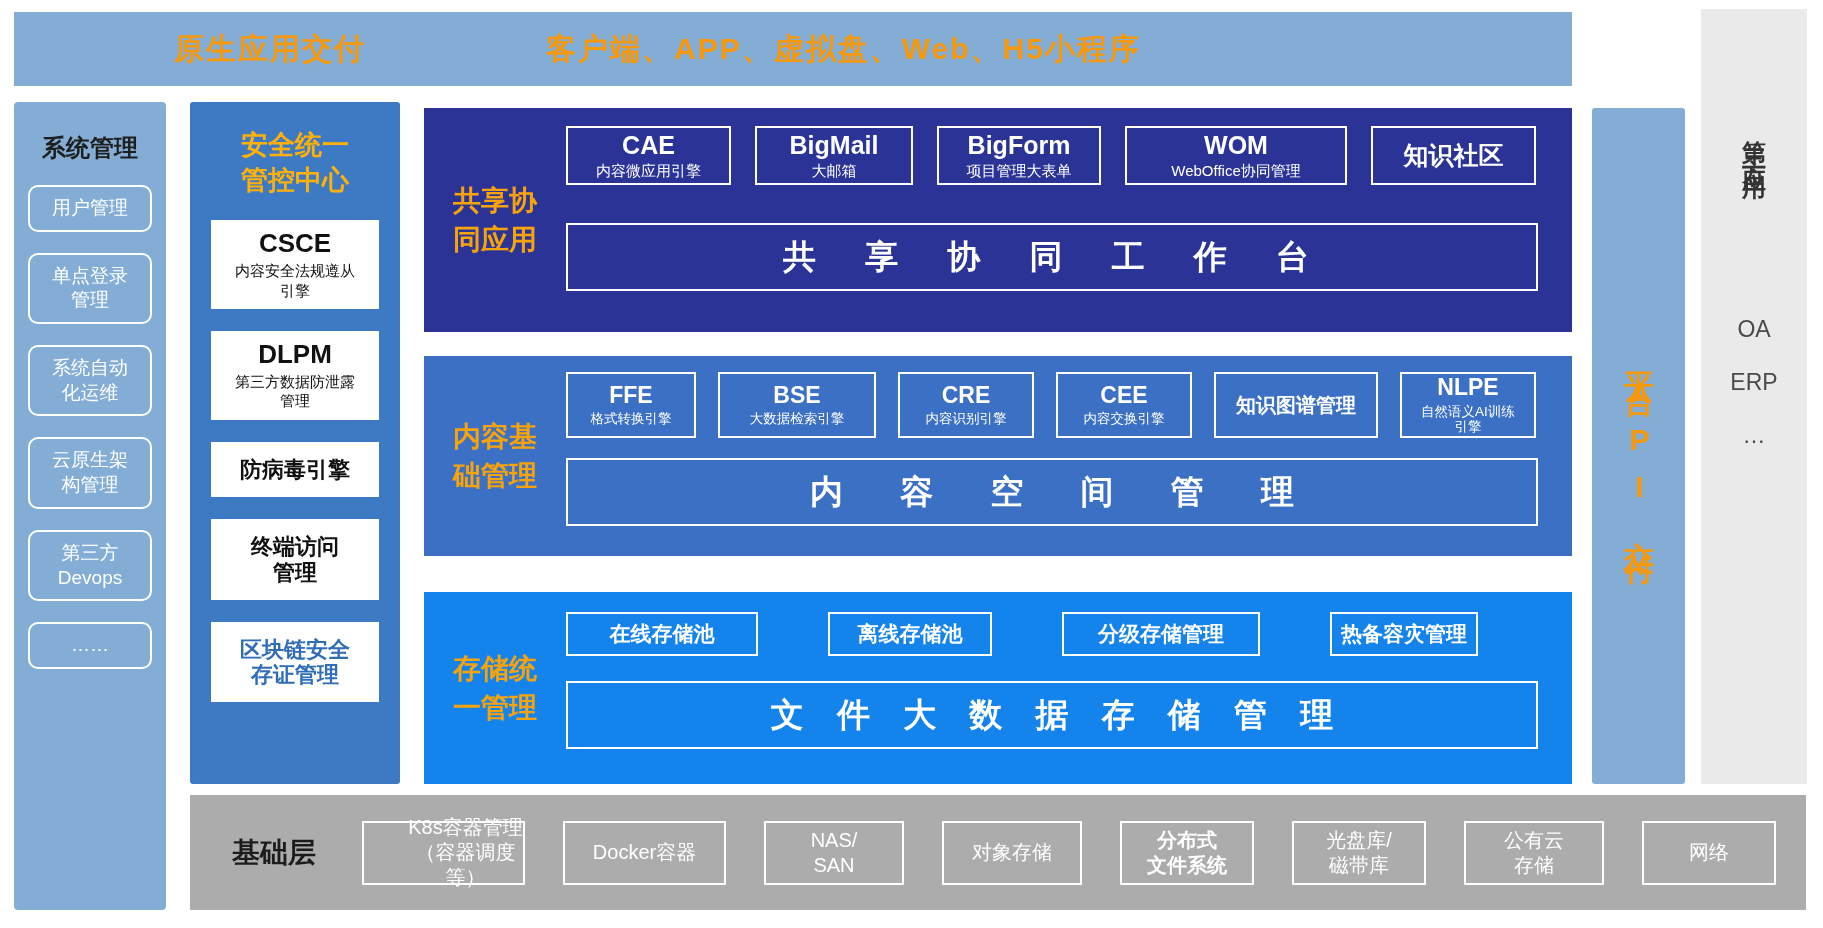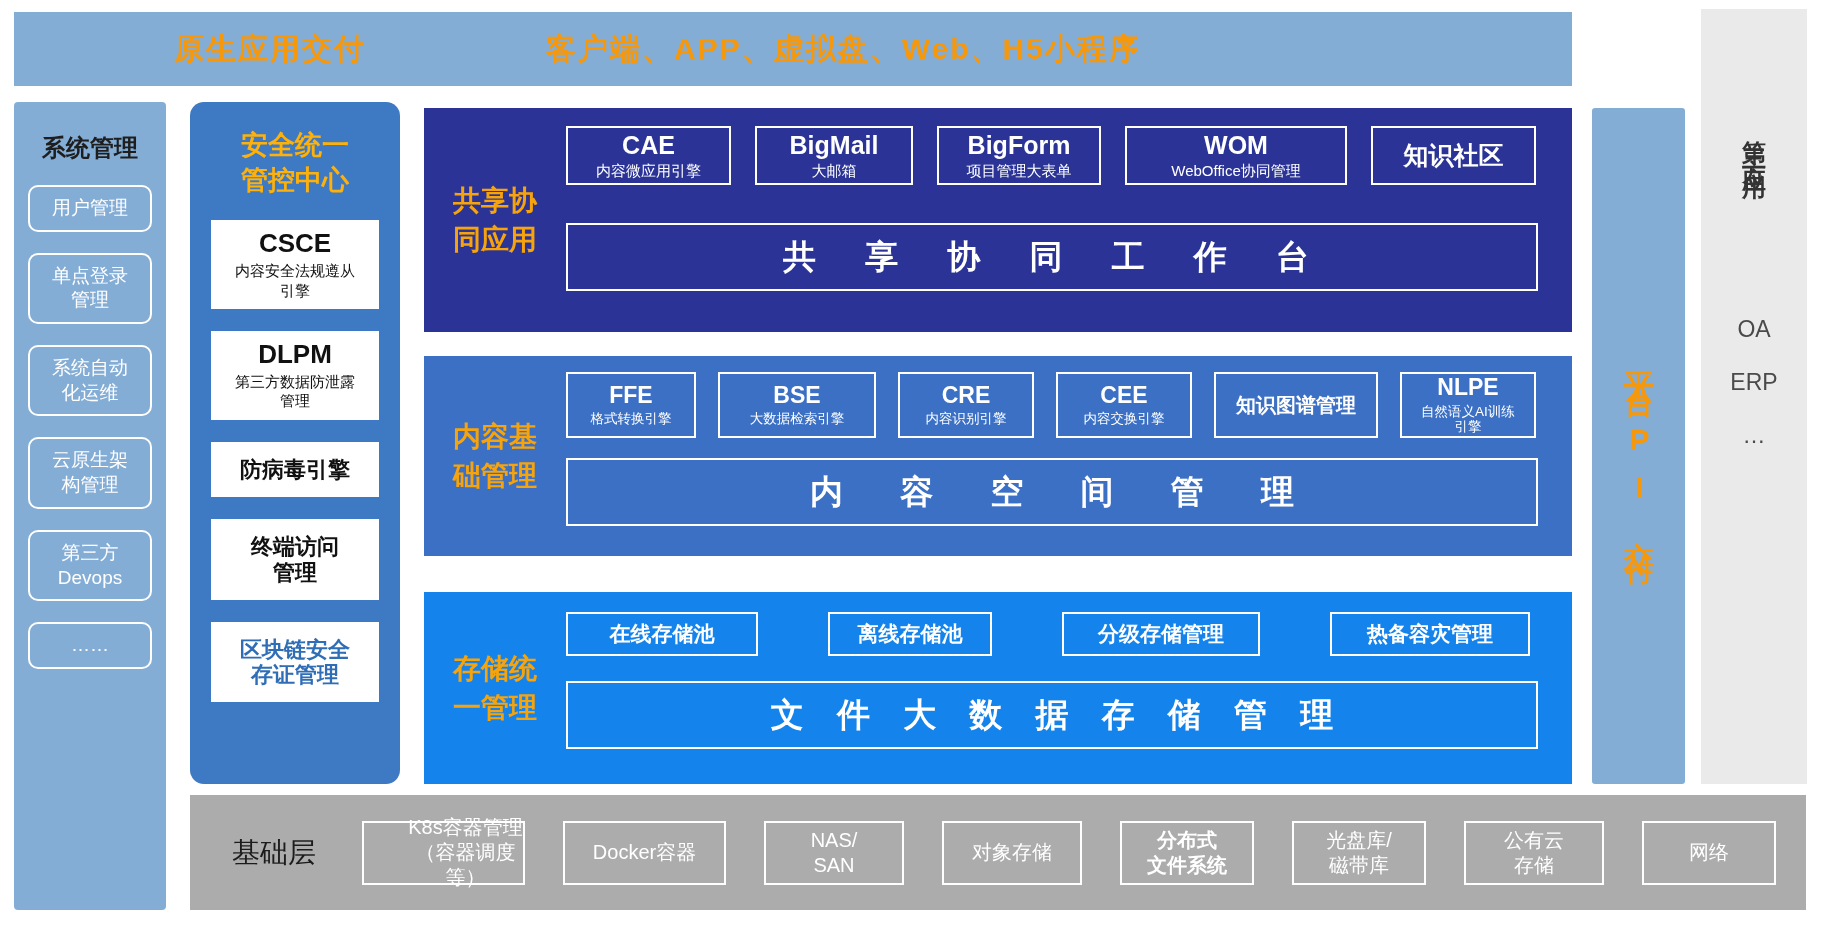--- a/index.html
+++ b/index.html
@@ -10,21 +10,21 @@
   .tb-text{font-size:30px;font-weight:bold;color:#F7980A;letter-spacing:2px;}
   .tb1{margin-left:160px;}
   .tb2{margin-left:180px;}
 
   
   .sidebar{position:absolute;left:14px;top:102px;width:152px;height:808px;background:#84ADD6;border-radius:4px;display:flex;flex-direction:column;align-items:center;}
   .sidebar-title{margin-top:30px;font-size:24px;font-weight:bold;color:#1e1e1e;}
   .sidebar-item{margin-top:21px;width:112px;border:2px solid #fff;border-radius:10px;color:#fff;font-size:19px;line-height:1.3;text-align:center;padding:9px 4px;white-space:pre-line;}
 
   
-  .seccol{position:absolute;left:190px;top:102px;width:210px;height:682px;background:#3E79C4;border-radius:14px;display:flex;flex-direction:column;align-items:center;}
+  .seccol{position:absolute;left:190px;top:102px;width:210px;height:682px;background:#3E79C4;border-radius:3px;display:flex;flex-direction:column;align-items:center;}
   .sec-title{margin-top:26px;font-size:27px;font-weight:bold;color:#FDB10A;text-align:center;line-height:1.3;white-space:pre-line;}
   .sec-box{margin-top:22px;width:168px;background:#fff;text-align:center;padding:9px 6px;display:flex;flex-direction:column;align-items:center;justify-content:center;box-sizing:border-box;}
   .sec-name{font-size:26px;font-weight:bold;color:#111;line-height:1.15;white-space:pre-line;}
   .sec-desc{font-size:15px;color:#111;line-height:1.3;white-space:pre-line;margin-top:2px;}
   .sec-desc:empty{display:none;margin:0;}
   .sec-plain{padding:15px 6px;}
   .sec-plain .sec-name{font-size:22px;}
   .sec-blue .sec-name{color:#2F6EB6;}
 
   
@@ -61,21 +61,21 @@
   
   .graycol{position:absolute;left:1701px;top:9px;width:106px;height:775px;background:#EAEAEA;display:flex;flex-direction:column;align-items:center;}
   .gray-title{margin-top:112px;writing-mode:vertical-rl;text-orientation:upright;font-size:24px;font-weight:bold;color:#333333;letter-spacing:9px;}
   .gray-item{font-size:23px;color:#4a4a4a;}
   .gi0{margin-top:150px;}
   .gi1{margin-top:26px;}
   .gi2{margin-top:26px;}
 
   
   .basebar{position:absolute;left:190px;top:795px;width:1616px;height:115px;background:#ACACAC;display:flex;align-items:center;box-sizing:border-box;}
-  .base-title{margin-left:42px;font-size:28px;font-weight:normal;color:#1c1c1c;flex:0 0 auto;}
+  .base-title{margin-left:42px;font-size:28px;font-weight:bold;color:#1c1c1c;flex:0 0 auto;}
   .base-boxes{display:flex;gap:38px;margin-left:46px;align-items:center;}
   .base-box{border:2px solid #fff;color:#fff;font-size:20px;text-align:center;white-space:pre-line;display:flex;align-items:center;justify-content:center;height:64px;line-height:1.25;box-sizing:border-box;}
 </style>
 </head>
 <body>
 
 <div class="canvas">
 
   <div class="topbar">
     <div class="tb-text tb1">原生应用交付</div>
@@ -192,21 +192,21 @@
       <div class="box-row">
         <div class="bbox" style="width:192px;">
           <div class="bbox-name">在线存储池</div>
         </div>
         <div class="bbox" style="width:164px;">
           <div class="bbox-name">离线存储池</div>
         </div>
         <div class="bbox" style="width:198px;">
           <div class="bbox-name">分级存储管理</div>
         </div>
-        <div class="bbox" style="width:200px;text-align:right;">
+        <div class="bbox" style="width:148px;text-align:right;">
           <div class="bbox-name">热备容灾管理</div>
         </div>
       </div>
       <div class="banner">文 件 大 数 据 存 储 管 理</div>
     </div>
   </div>
 
   <div class="apicol">
     <div class="api-text">平台API交付</div>
   </div>

